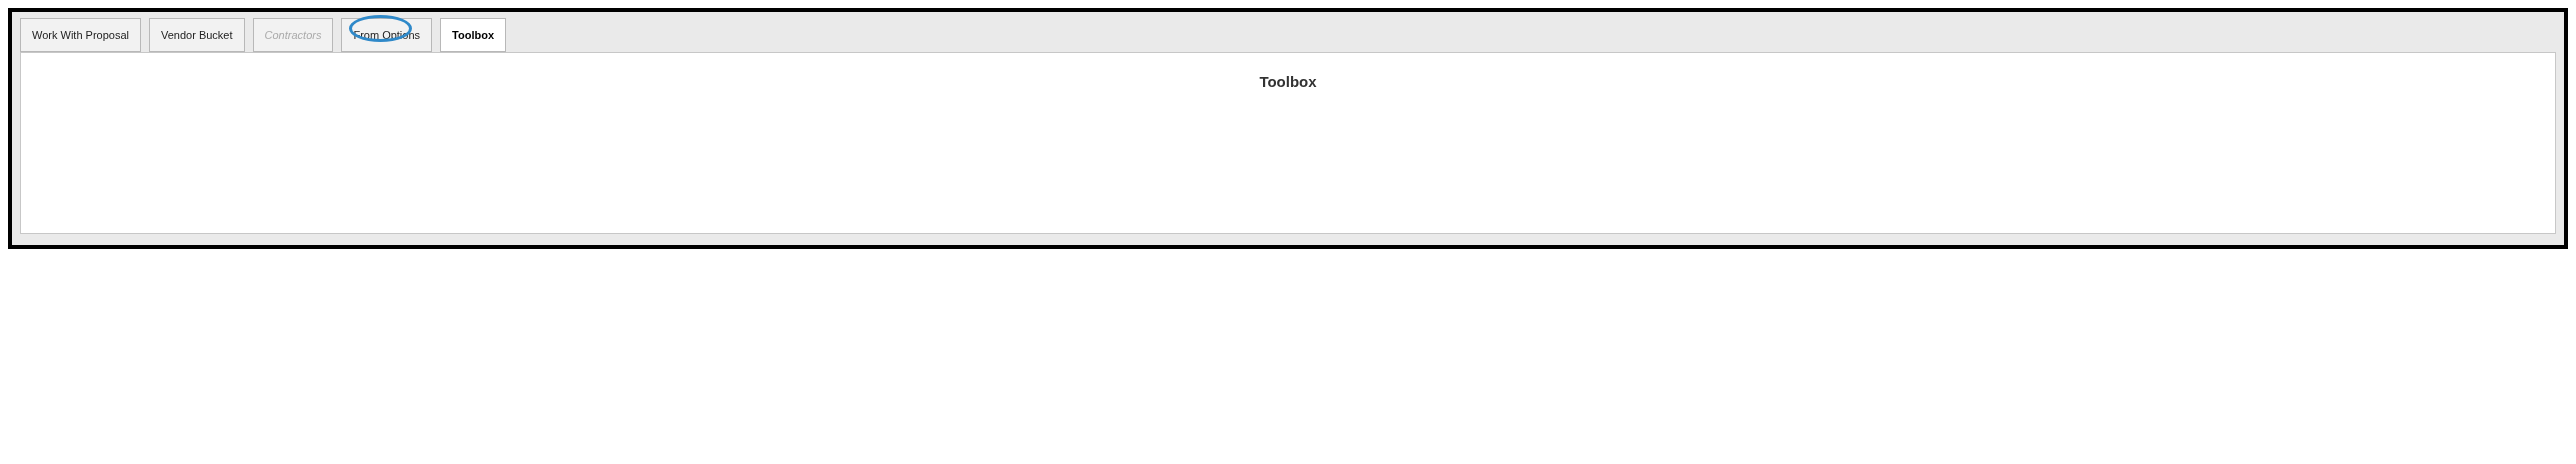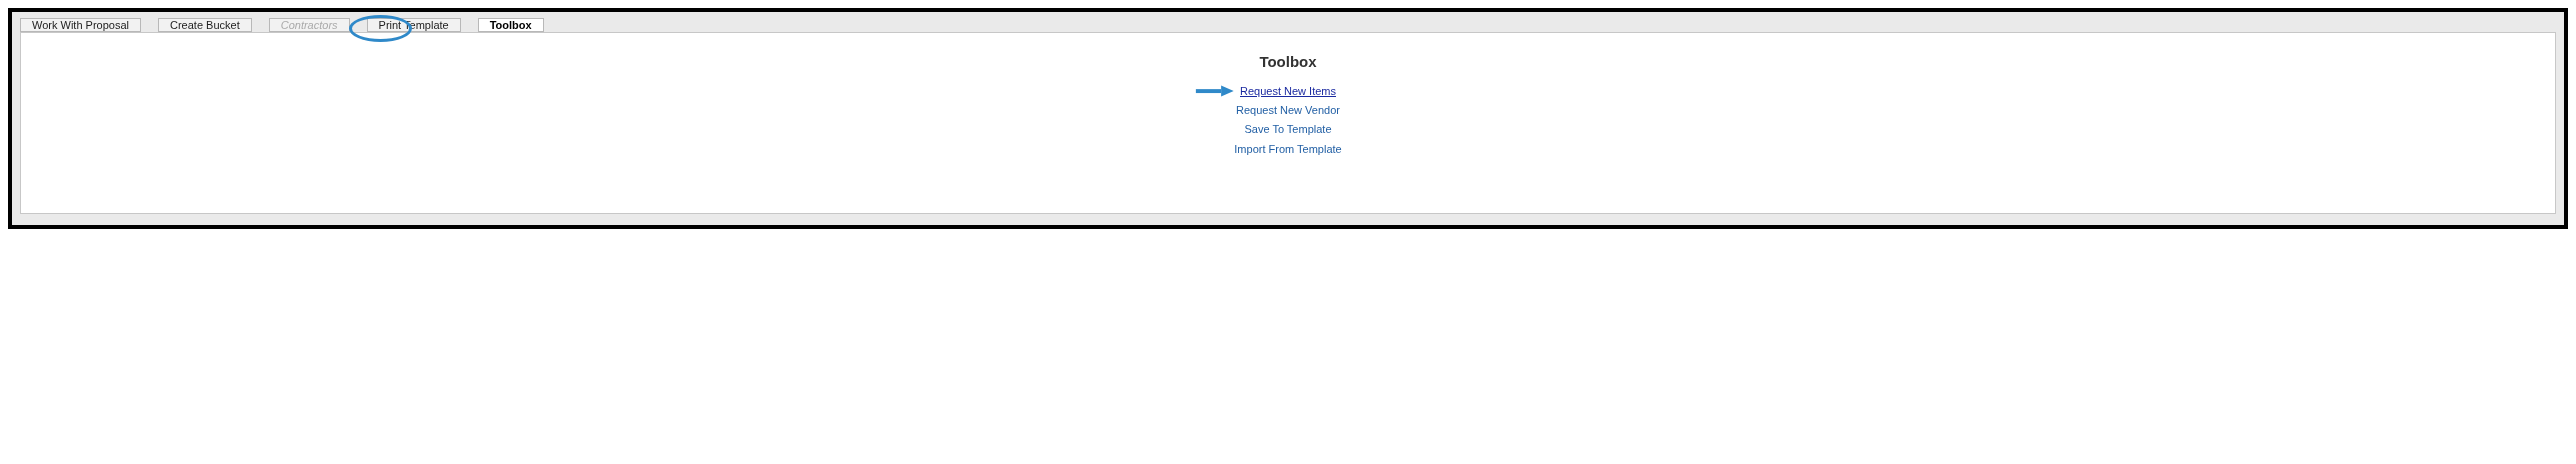--- a/index.html
+++ b/index.html
@@ -19,26 +19,26 @@
       display: flex;
       align-items: center;
       gap: 0;
       position: relative;
       z-index: 2;
     }
     .tab {
       background: #f2f2f2;
       border: 0.8px solid #b8b8b8;
       border-bottom: 0.8px solid #b8b8b8;
-      padding: 0 11px;
+      padding: 10px 11px;
       font-size: 11px;
       color: #222;
       cursor: pointer;
       position: relative;
-      margin-right: 17px;
+      margin-right: 8px;
     }
     .tab.disabled {
       color: #aaa;
       cursor: default;
       font-style: italic;
     }
     .tab.active {
       font-weight: 700;
       color: #000;
       background: #fff;
@@ -98,45 +98,27 @@
       display: inline-block;
     }
   </style>
 </head>
 <body>
 
 <div class="outer-frame">
 
   <div class="tab-strip">
     <div class="tab">Work With Proposal</div>
-    <div class="tab">Create Bucket</div>
+    <div class="tab">Vendor Bucket</div>
     <div class="tab disabled">Contractors</div>
-    <div class="tab">Print Template</div>
+    <div class="tab">From Options</div>
     <div class="tab active">Toolbox</div>
 
     <div class="tab-highlight-oval"></div>
   </div>
 
   <div class="panel">
     <div class="panel-title">Toolbox</div>
 
-    <div class="link-stack">
-
-      <span class="arrow-row">
-        <span class="arrow-box">
-          <svg width="40" height="14.2" viewBox="0 0 50 18">
-            <line x1="2" y1="9" x2="34" y2="9" stroke="#2f89c9" stroke-width="5"></line>
-            <polygon points="34,2 50,9 34,16" fill="#2f89c9"></polygon>
-          </svg>
-        </span>
-        <a class="toolbox-link emph">Request New Items</a>
-      </span>
-
-      <a class="toolbox-link">Request New Vendor</a>
-
-      <a class="toolbox-link">Save To Template</a>
-
-      <a class="toolbox-link">Import From Template</a>
-    </div>
   </div>
 
 </div>
 
 
 </body></html>

